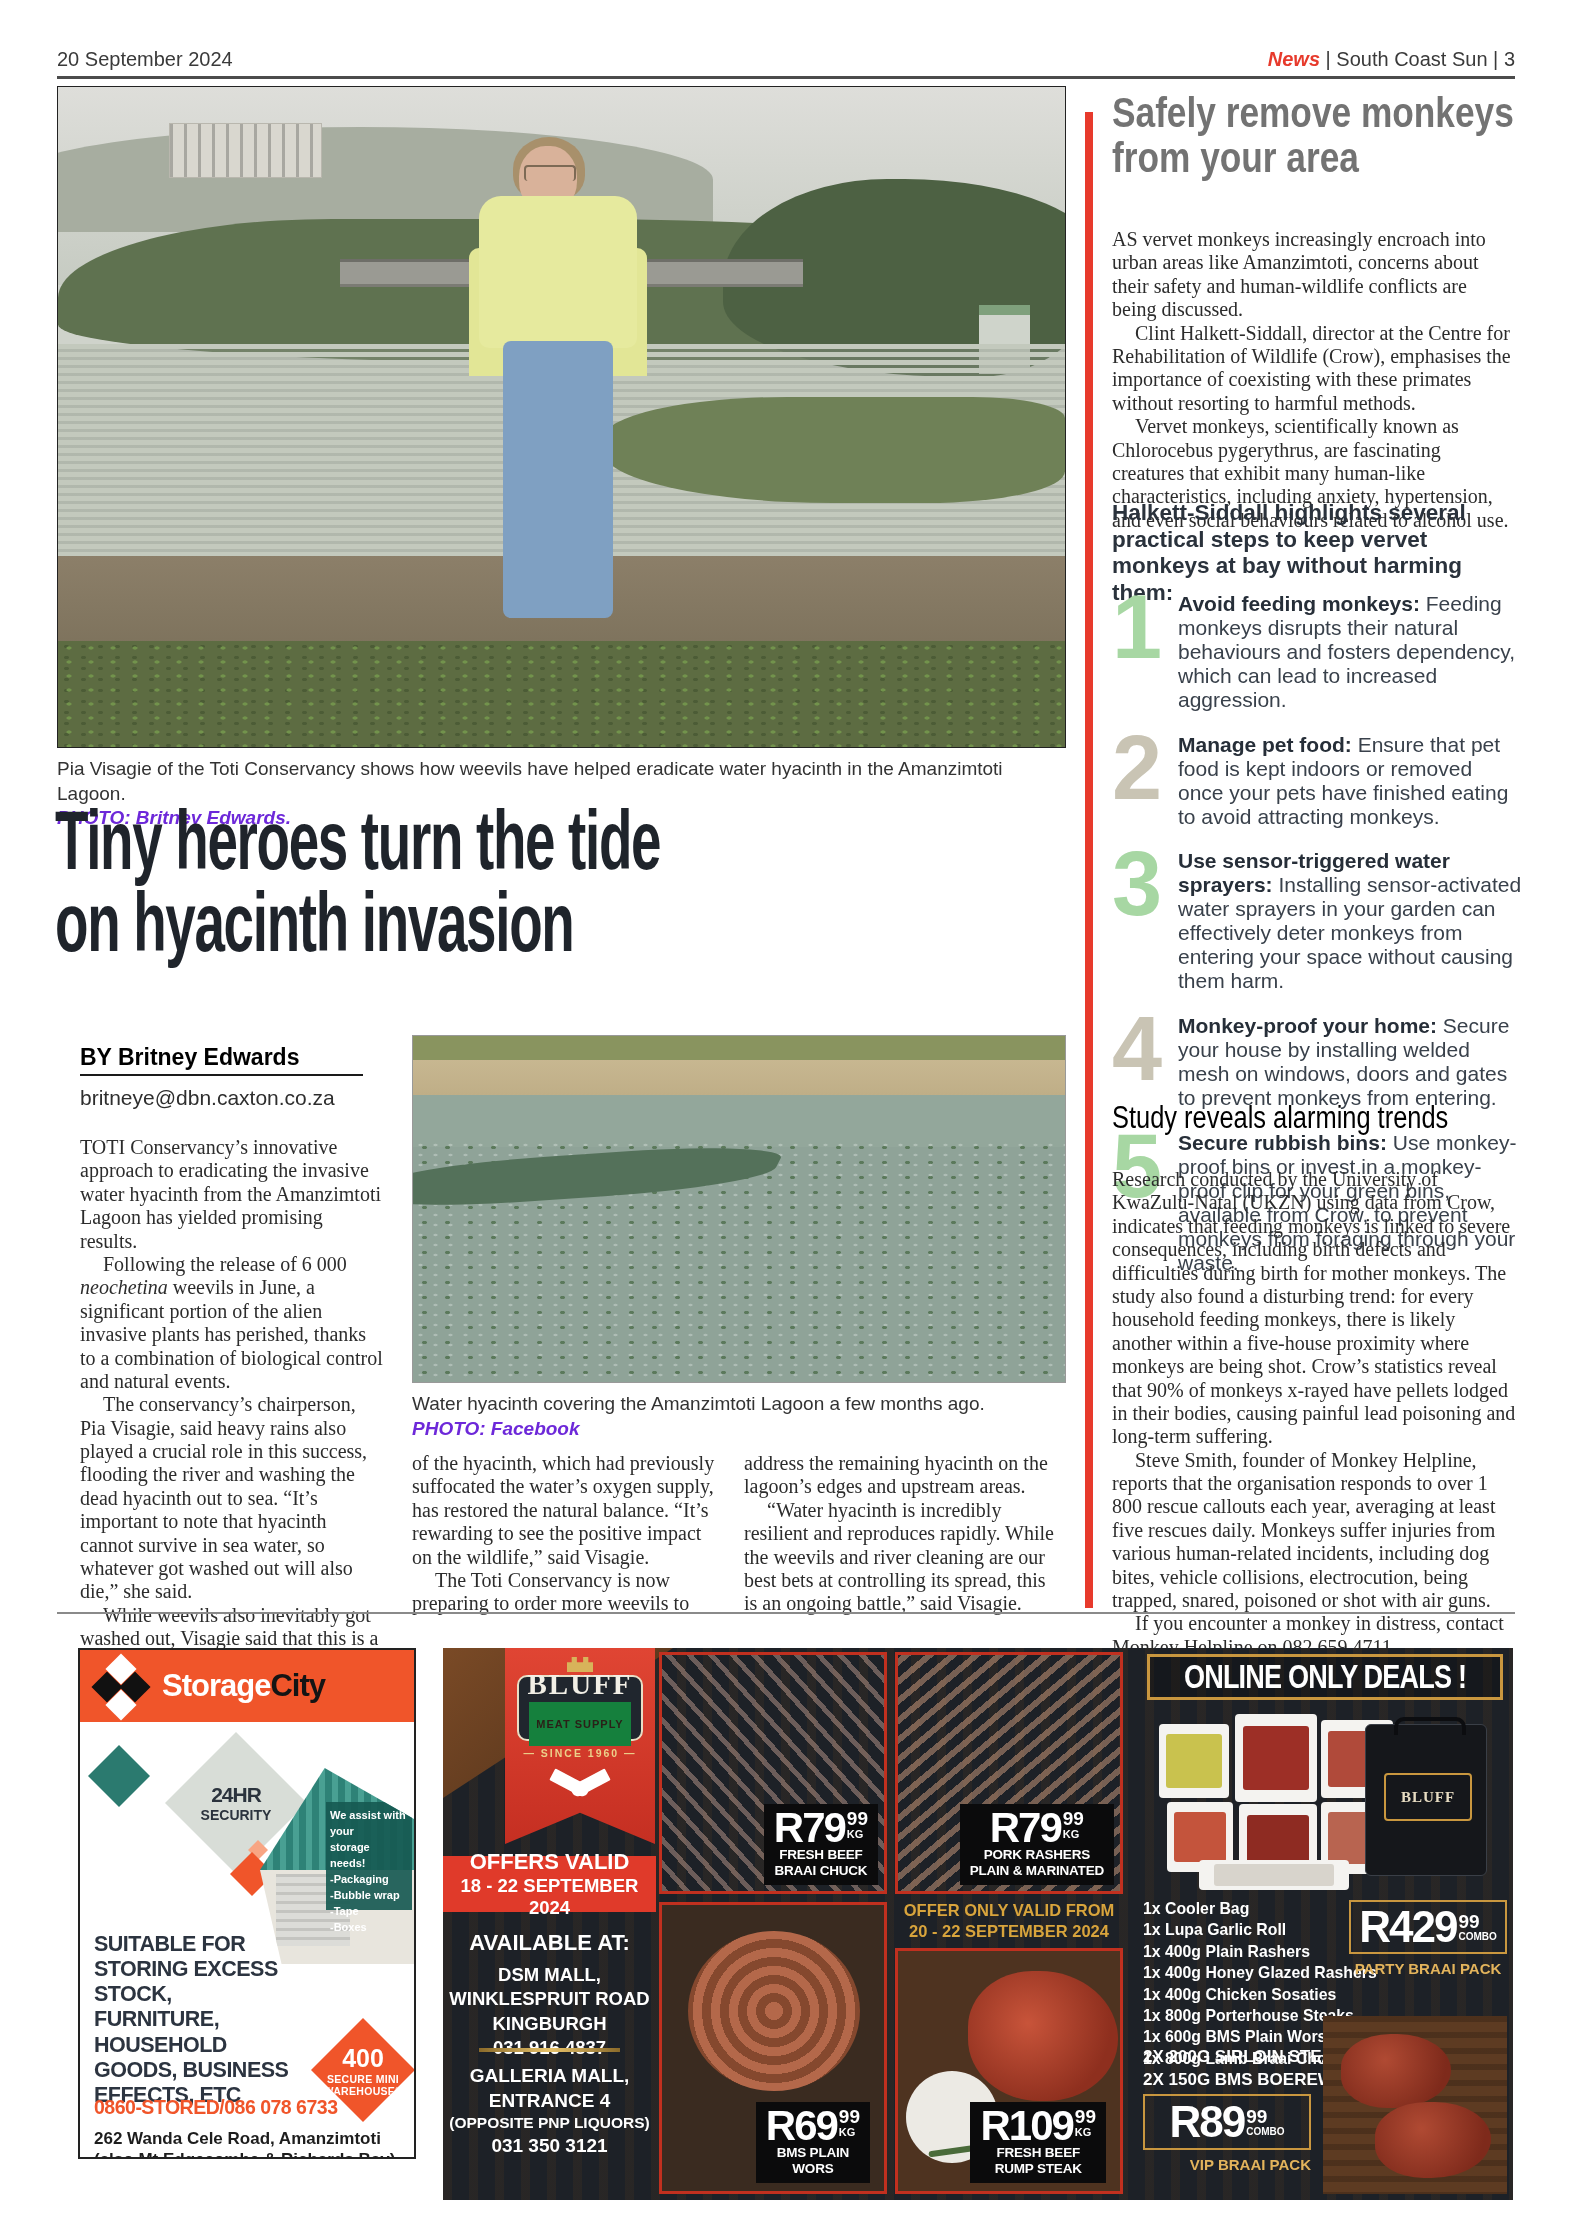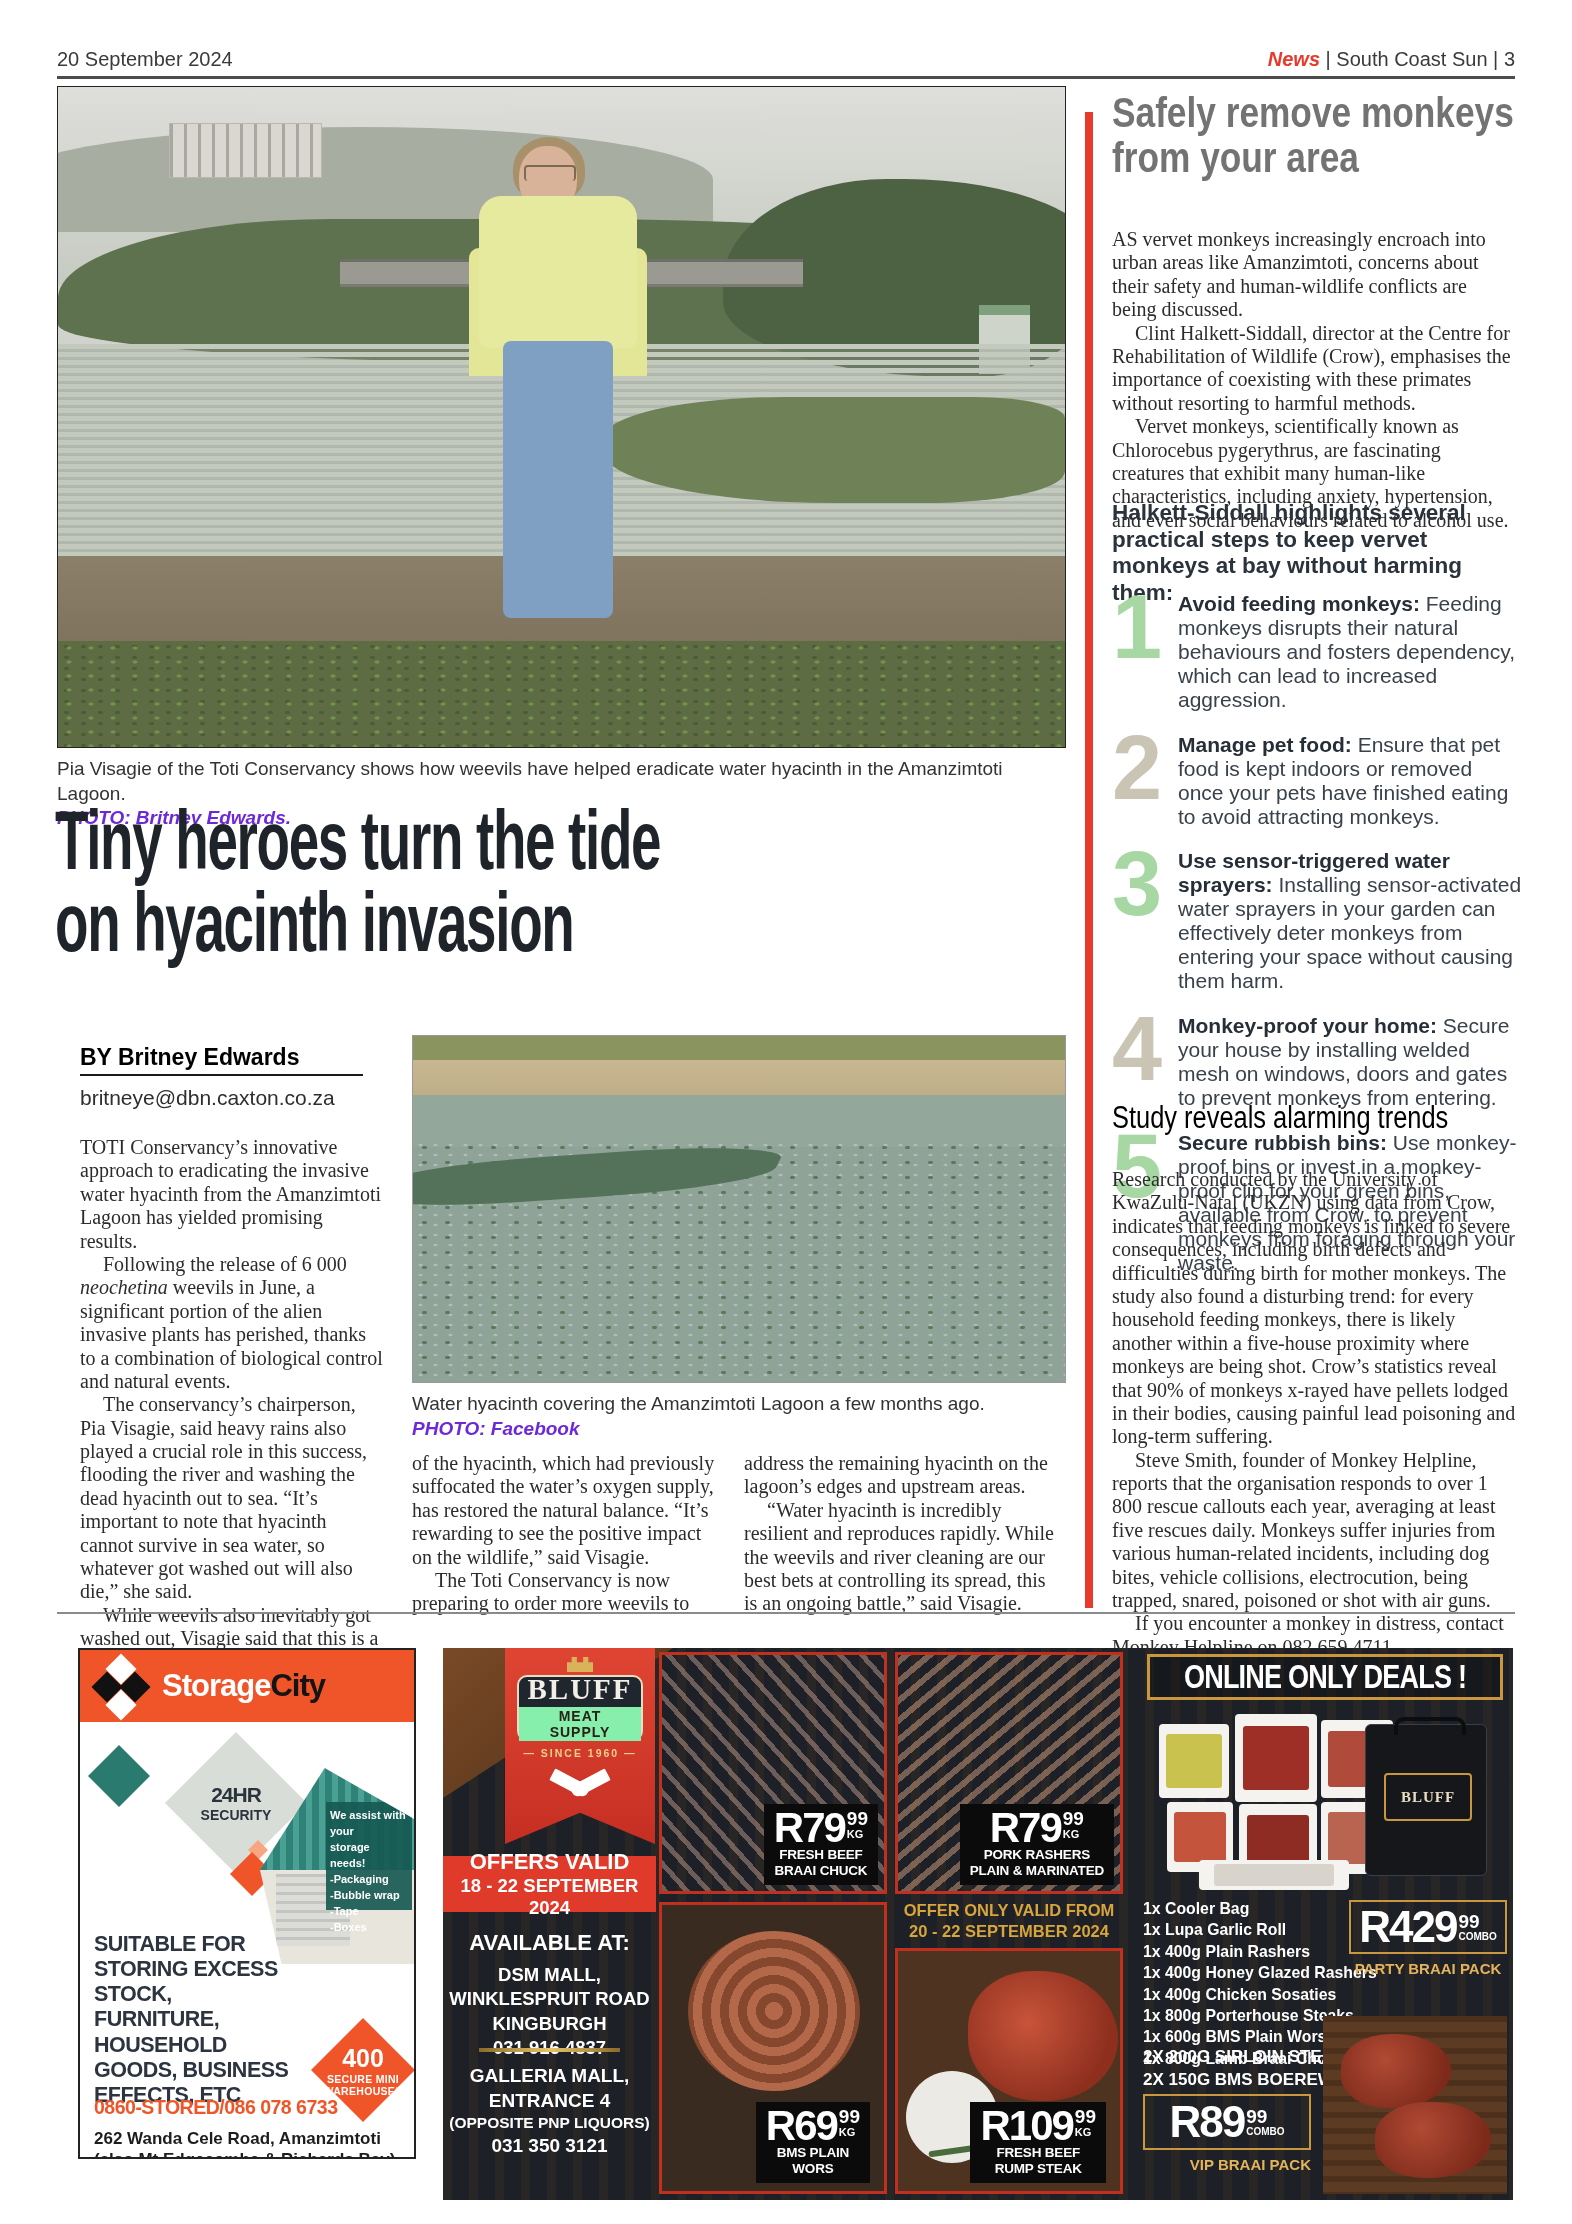--- a/index.html
+++ b/index.html
@@ -125,21 +125,21 @@
          background-image:repeating-linear-gradient(90deg,rgba(70,52,34,.28) 0 9px,rgba(0,0,0,0) 9px 26px);}
   .bf-wood{position:absolute;left:0;top:0;width:230px;height:150px;
            background:linear-gradient(135deg,#7a4a26,#5a371d 70%);clip-path:polygon(0 0,100% 0,0 100%);}
   .ribbon{position:absolute;left:62px;top:0;width:150px;height:196px;text-align:center;
           background:linear-gradient(#e04533,#c52f22);clip-path:polygon(0 0,100% 0,100% 100%,50% 84%,0 100%);}
   .crest{width:26px;height:15px;margin:9px auto 3px;background:#d8b35a;
          clip-path:polygon(0 100%,0 35%,18% 35%,18% 0,38% 0,38% 35%,62% 35%,62% 0,82% 0,82% 35%,100% 35%,100% 100%);}
   .logobox{width:122px;height:62px;margin:0 auto;background:#20262e;border:2px solid #e8dfc6;border-radius:10px;
            display:flex;flex-direction:column;align-items:center;justify-content:center;}
   .logobox .bl{font-family:"Liberation Serif","DejaVu Serif",serif;font-size:29px;font-weight:bold;color:#f2efe6;letter-spacing:2px;line-height:1;}
-  .logobox .ms{margin-top:3px;background:#86efac;color:#2a2118;font-size:14px;font-weight:bold;letter-spacing:1px;padding:1px 7px;}
+  .logobox .ms{margin-top:3px;background:#15803d;color:#2a2118;font-size:11px;font-weight:bold;letter-spacing:1px;padding:16px 7px;}
   .since{margin-top:6px;font-size:10.5px;color:#ecd18a;letter-spacing:2px;font-weight:bold;}
   .since::before{content:"—  ";} .since::after{content:"  —";}
   .cleavers{position:relative;width:60px;height:30px;margin:8px auto 0;}
   .blade{position:absolute;top:10px;width:40px;height:13px;background:#fff;border-radius:2px 10px 10px 2px;}
   .blade.b1{left:0;transform:rotate(28deg);} .blade.b2{right:0;transform:rotate(-28deg) scaleX(-1);}
   .offers{position:absolute;left:0;top:208px;width:213px;height:56px;background:#e03a2a;text-align:center;
           display:flex;flex-direction:column;justify-content:center;font-weight:bold;}
   .offers .o1{font-size:22px;} .offers .o2{font-size:18.5px;}
   .avail{position:absolute;left:0;top:280px;width:213px;text-align:center;font-weight:bold;line-height:1.32;}
   .avail .t{font-size:22px;margin-bottom:6px;} .avail .m{font-size:18.5px;}

